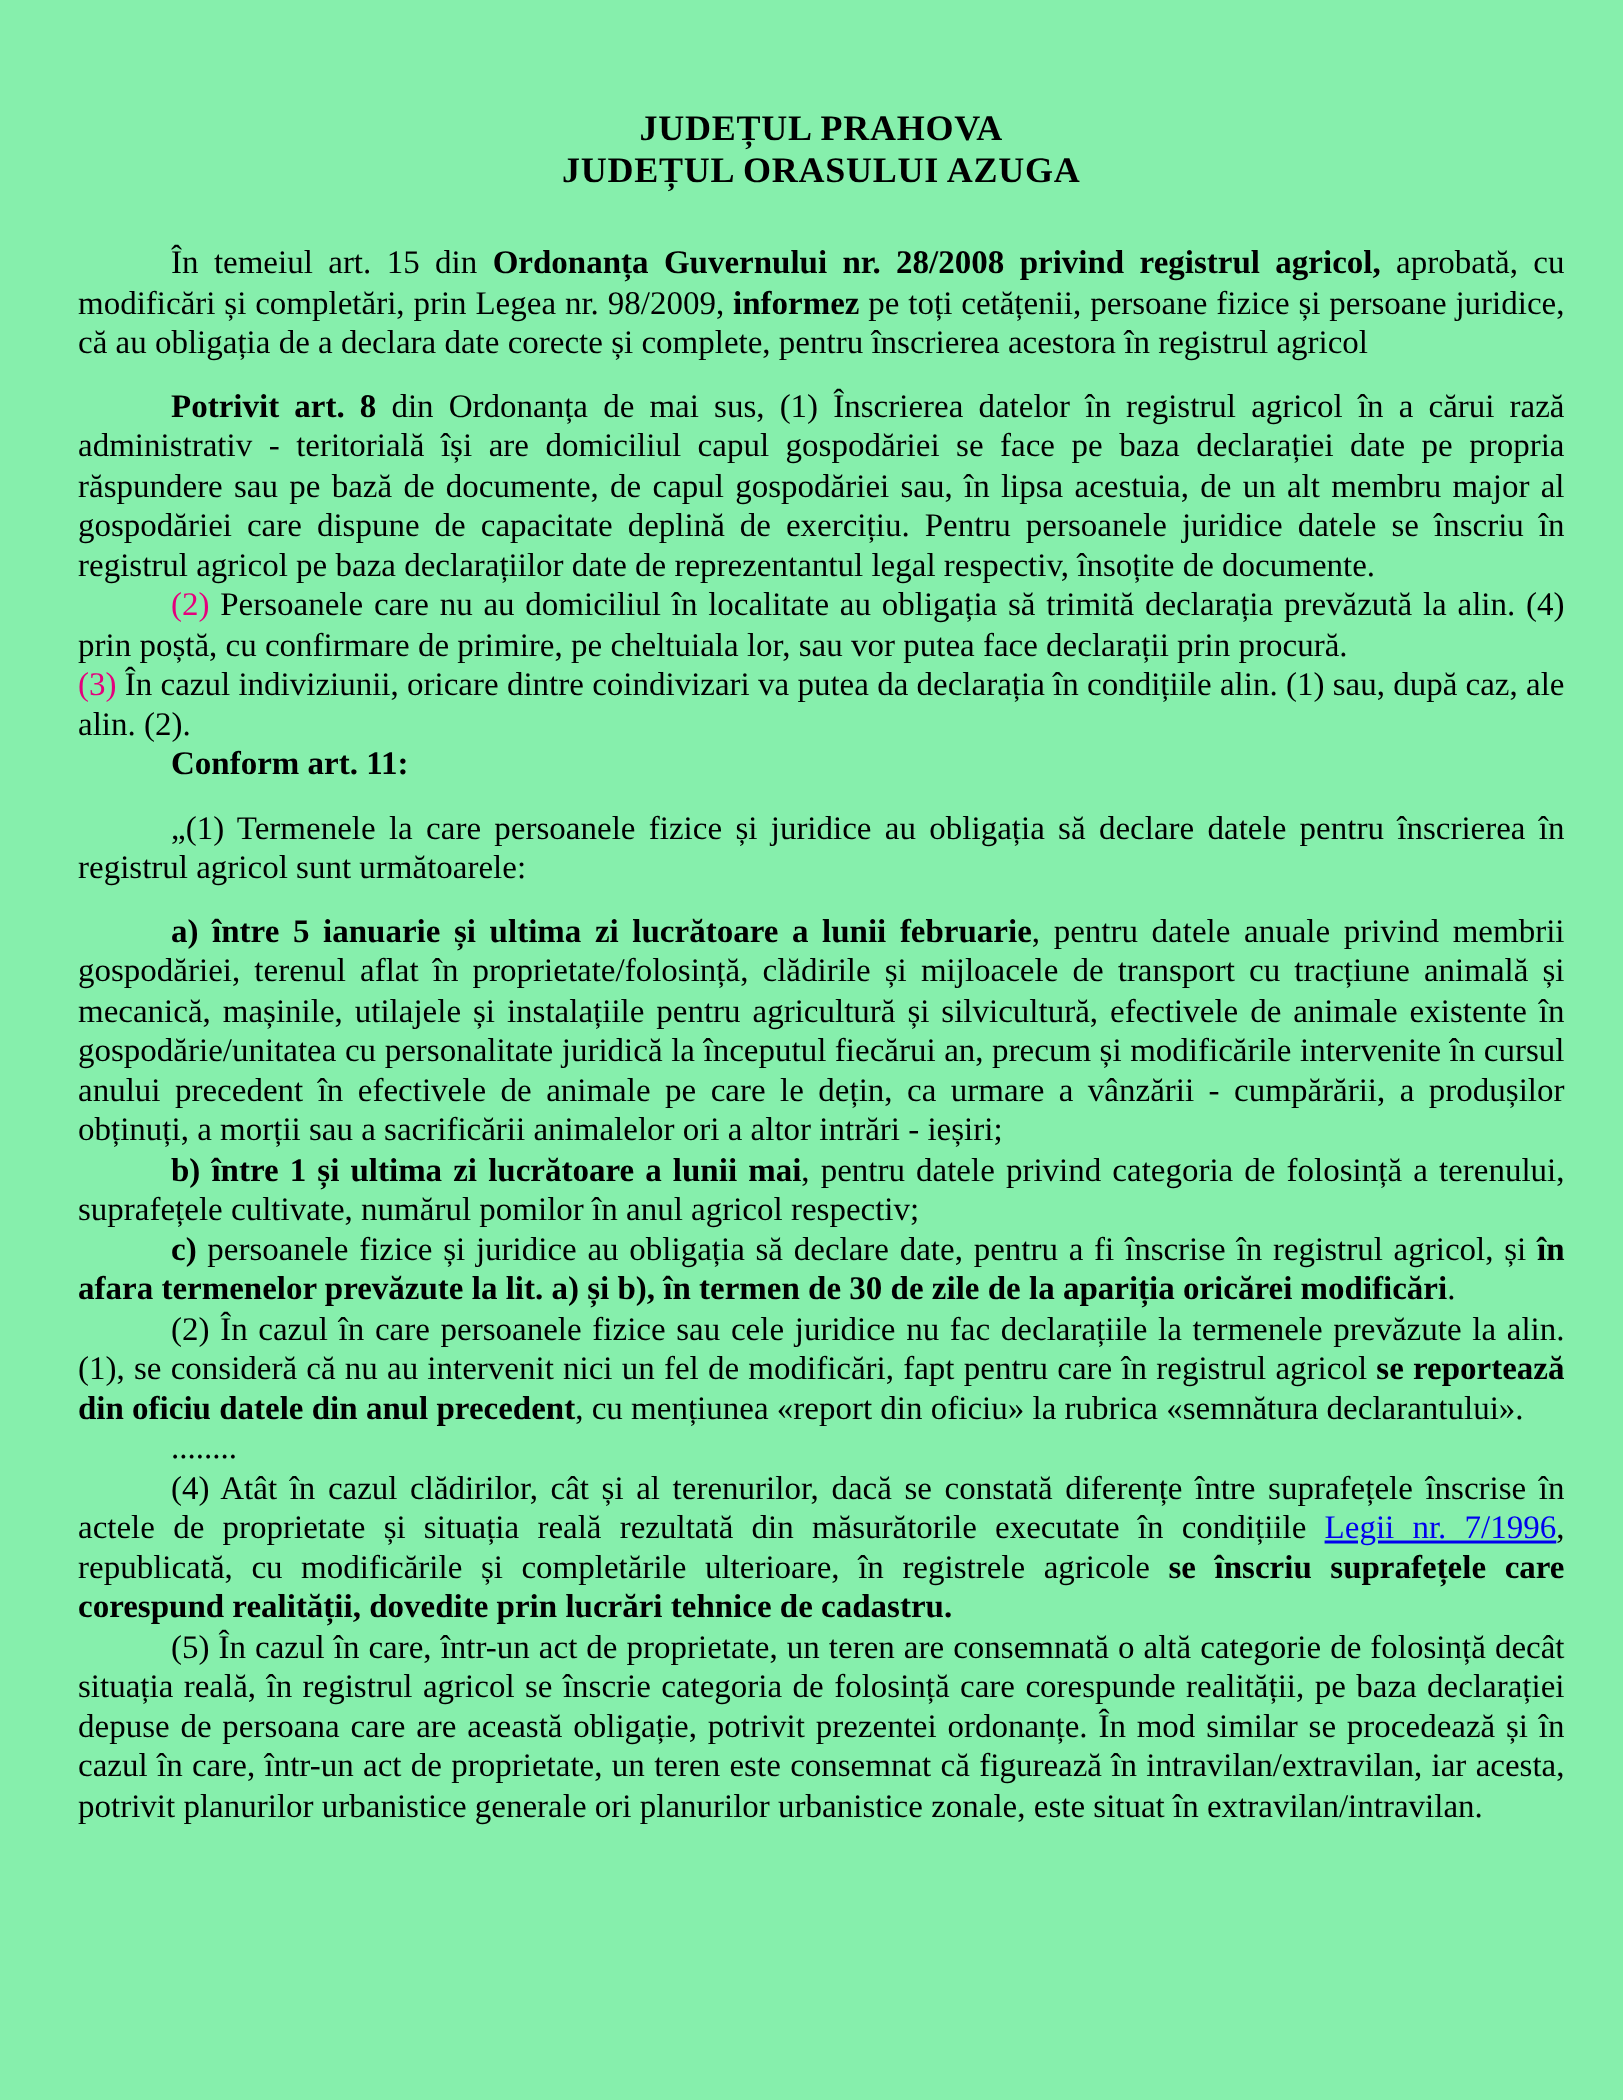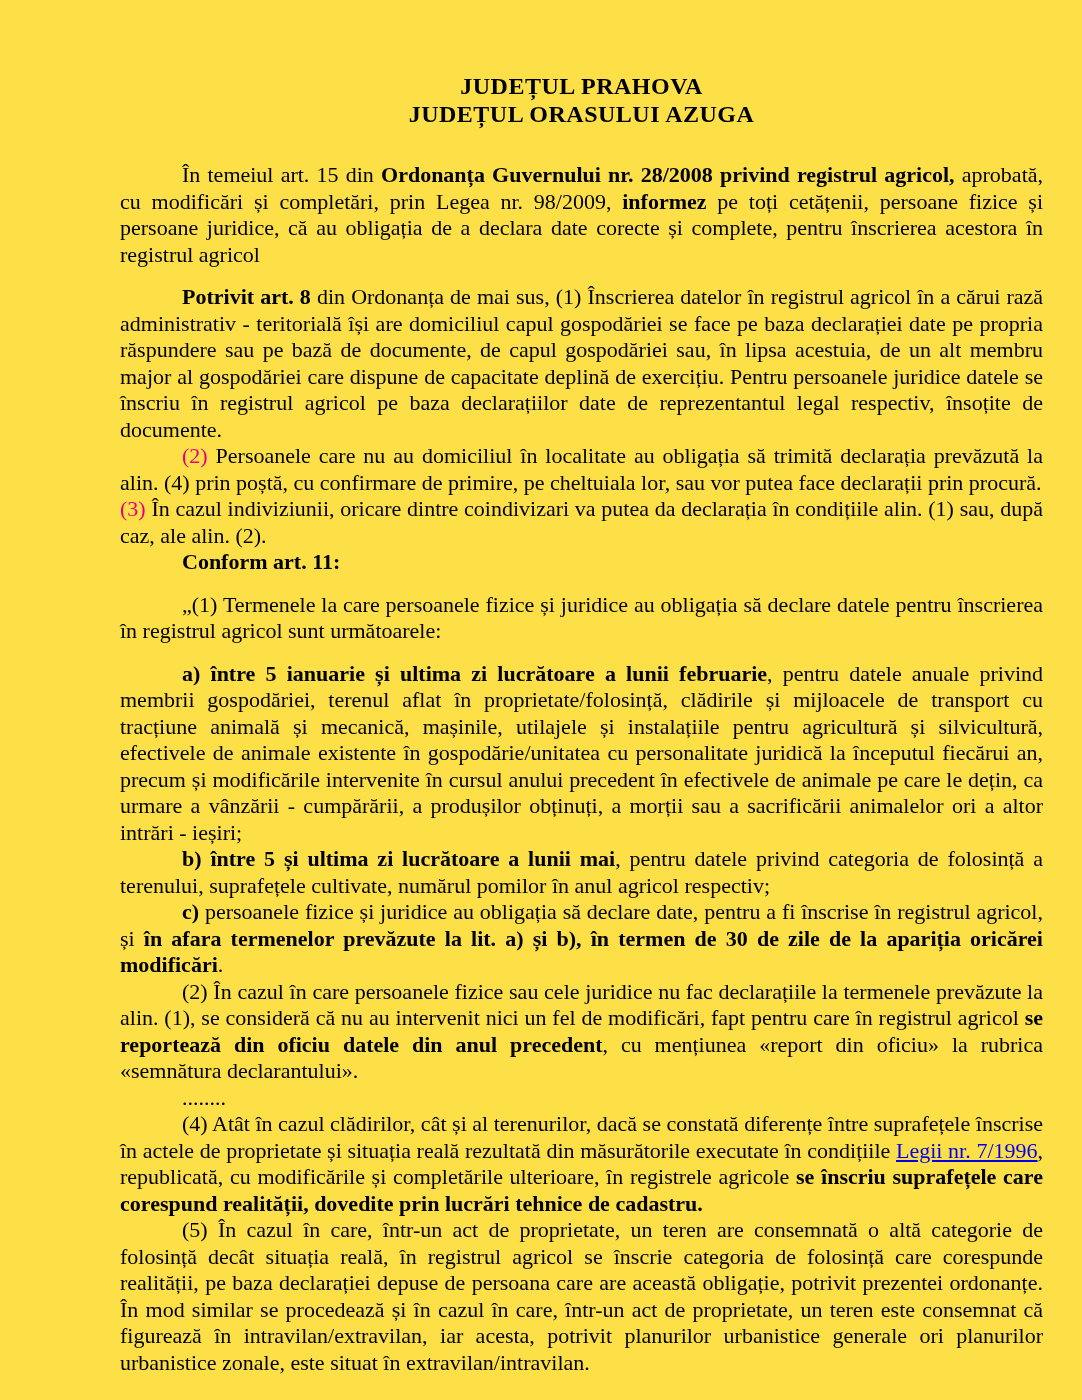--- a/index.html
+++ b/index.html
@@ -10,23 +10,23 @@
   body {
     width: 1082px;
     height: 1400px;
     font-family: "Liberation Serif", serif;
     color: #000000;
   }
   .page {
     box-sizing: border-box;
     width: 1082px;
     height: 1400px;
-    padding: 72px 39px 0 120px;
+    padding: 72px 39px 0 52px;
     overflow: hidden;
-    background: #fde047;
+    background: #86efac;
   }
   .doc-header .header-line {
     text-align: center;
     font-weight: bold;
     font-size: 24px;
     line-height: 28px;
     letter-spacing: 0.5px;
   }
   .title {
     text-align: center;
@@ -66,20 +66,20 @@
     <div class="header-line">JUDEȚUL ORASULUI AZUGA</div>
   </div>
   <div class="paragraphs">
       <p class="para indent"><span>În temeiul art. 15 din </span><span class="run-bold">Ordonanța Guvernului nr. 28/2008 privind registrul agricol,</span><span> aprobată, cu modificări și completări, prin Legea nr. 98/2009, </span><span class="run-bold">informez</span><span> pe toți cetățenii, persoane fizice și persoane juridice, că au obligația de a declara date corecte și complete, pentru înscrierea acestora în registrul agricol</span></p>
       <p class="para indent spaced"><span class="run-bold">Potrivit art. 8</span><span> din Ordonanța de mai sus, (1) Înscrierea datelor în registrul agricol în a cărui rază administrativ - teritorială își are domiciliul capul gospodăriei se face pe baza declarației date pe propria răspundere sau pe bază de documente, de capul gospodăriei sau, în lipsa acestuia, de un alt membru major al gospodăriei care dispune de capacitate deplină de exercițiu. Pentru persoanele juridice datele se înscriu în registrul agricol pe baza declarațiilor date de reprezentantul legal respectiv, însoțite de documente.</span></p>
       <p class="para indent"><span style="color: rgb(229, 0, 125);">(2)</span><span> Persoanele care nu au domiciliul în localitate au obligația să trimită declarația prevăzută la alin. (4) prin poștă, cu confirmare de primire, pe cheltuiala lor, sau vor putea face declarații prin procură.</span></p>
       <p class="para"><span style="color: rgb(229, 0, 125);">(3)</span><span> În cazul indiviziunii, oricare dintre coindivizari va putea da declarația în condițiile alin. (1) sau, după caz, ale alin. (2).</span></p>
       <p class="para indent"><span class="run-bold">Conform art. 11:</span></p>
       <p class="para indent spaced"><span>„(1) Termenele la care persoanele fizice și juridice au obligația să declare datele pentru înscrierea în registrul agricol sunt următoarele:</span></p>
       <p class="para indent spaced"><span class="run-bold">a) între 5 ianuarie și ultima zi lucrătoare a lunii februarie</span><span>, pentru datele anuale privind membrii gospodăriei, terenul aflat în proprietate/folosință, clădirile și mijloacele de transport cu tracțiune animală și mecanică, mașinile, utilajele și instalațiile pentru agricultură și silvicultură, efectivele de animale existente în gospodărie/unitatea cu personalitate juridică la începutul fiecărui an, precum și modificările intervenite în cursul anului precedent în efectivele de animale pe care le dețin, ca urmare a vânzării - cumpărării, a produșilor obținuți, a morții sau a sacrificării animalelor ori a altor intrări - ieșiri;</span></p>
-      <p class="para indent"><span class="run-bold">b) între 5 și ultima zi lucrătoare a lunii mai</span><span>, pentru datele privind categoria de folosință a terenului, suprafețele cultivate, numărul pomilor în anul agricol respectiv;</span></p>
+      <p class="para indent"><span class="run-bold">b) între 1 și ultima zi lucrătoare a lunii mai</span><span>, pentru datele privind categoria de folosință a terenului, suprafețele cultivate, numărul pomilor în anul agricol respectiv;</span></p>
       <p class="para indent"><span class="run-bold">c)</span><span> persoanele fizice și juridice au obligația să declare date, pentru a fi înscrise în registrul agricol, și </span><span class="run-bold">în afara termenelor prevăzute la lit. a) și b), în termen de 30 de zile de la apariția oricărei modificări</span><span>.</span></p>
       <p class="para indent"><span>(2) În cazul în care persoanele fizice sau cele juridice nu fac declarațiile la termenele prevăzute la alin. (1), se consideră că nu au intervenit nici un fel de modificări, fapt pentru care în registrul agricol </span><span class="run-bold">se reportează din oficiu datele din anul precedent</span><span>, cu mențiunea «report din oficiu» la rubrica «semnătura declarantului».</span></p>
       <p class="para indent"><span>........</span></p>
       <p class="para indent"><span>(4) Atât în cazul clădirilor, cât și al terenurilor, dacă se constată diferențe între suprafețele înscrise în actele de proprietate și situația reală rezultată din măsurătorile executate în condițiile </span><span class="run-link" style="color: rgb(0, 0, 238);">Legii nr. 7/1996</span><span>, republicată, cu modificările și completările ulterioare, în registrele agricole </span><span class="run-bold">se înscriu suprafețele care corespund realității, dovedite prin lucrări tehnice de cadastru.</span></p>
       <p class="para indent"><span>(5) În cazul în care, într-un act de proprietate, un teren are consemnată o altă categorie de folosință decât situația reală, în registrul agricol se înscrie categoria de folosință care corespunde realității, pe baza declarației depuse de persoana care are această obligație, potrivit prezentei ordonanțe. În mod similar se procedează și în cazul în care, într-un act de proprietate, un teren este consemnat că figurează în intravilan/extravilan, iar acesta, potrivit planurilor urbanistice generale ori planurilor urbanistice zonale, este situat în extravilan/intravilan.</span></p>
     </div>
 </div>
 
 </body></html>

